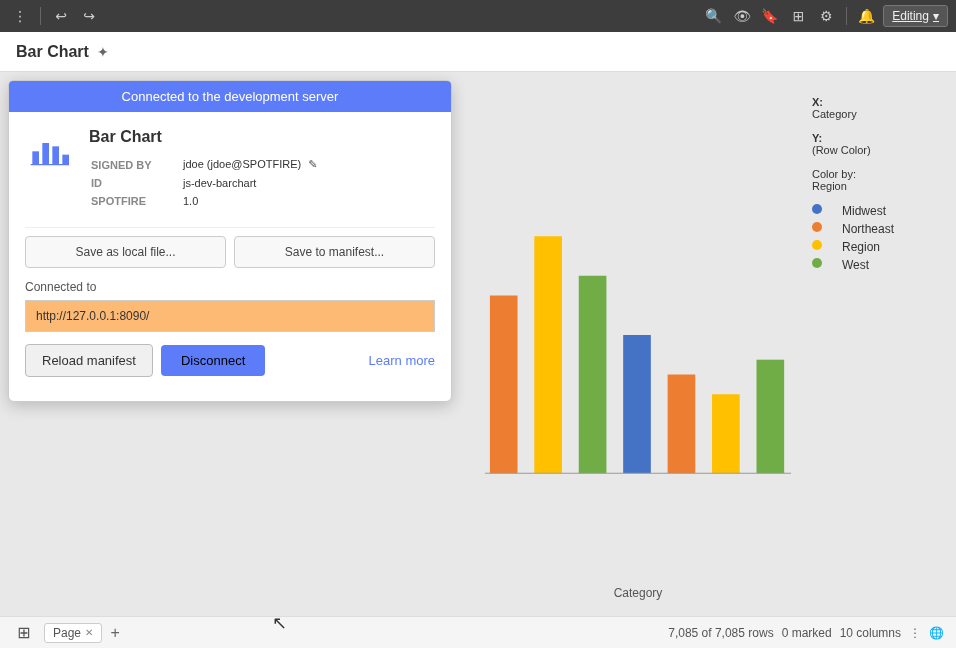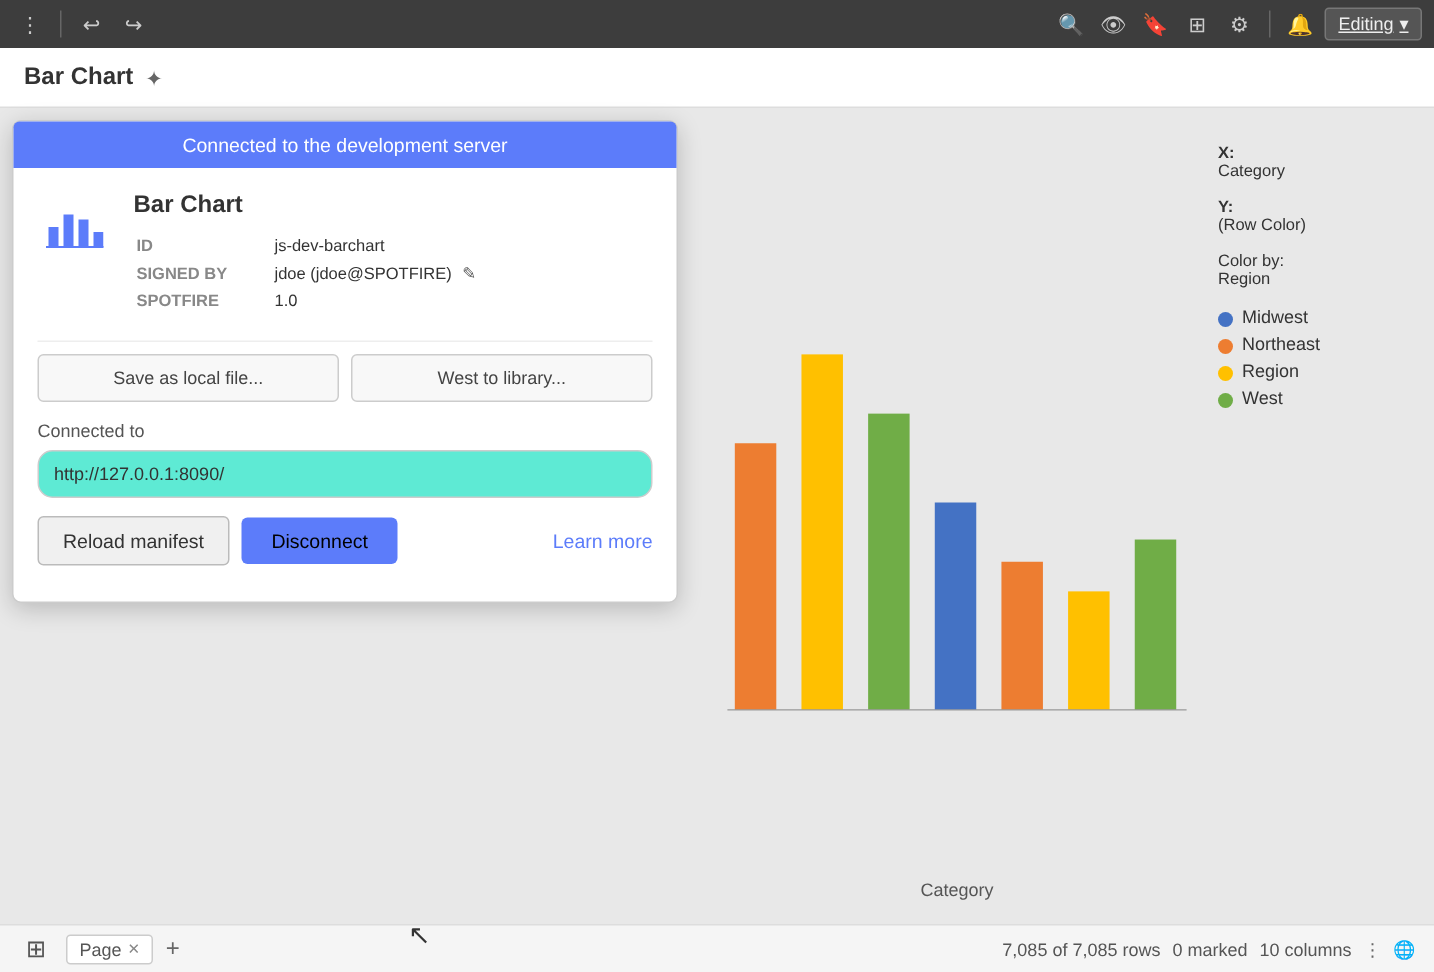--- a/index.html
+++ b/index.html
@@ -108,22 +108,22 @@
       flex: 1; padding: 8px; border: 1px solid #ccc;
       background: #f8f8f8; border-radius: 4px; font-size: 12px;
       cursor: pointer; color: #444; text-align: center;
     }
 
     .connected-to-label {
       font-size: 12px; color: #555; margin-bottom: 6px;
     }
     .url-input {
       width: 100%; padding: 8px 10px;
-      border: 1px solid #ccc; border-radius: 10px;
-      font-size: 12px; color: #333; background: #5eead4;
+      border: 1px solid #ccc; border-radius: 0;
+      font-size: 12px; color: #333; background: #fdba74;
       margin-bottom: 12px;
     }
 
     .action-buttons {
       display: flex; gap: 8px; align-items: center; margin-bottom: 8px;
     }
     .btn-reload {
       padding: 8px 16px; border: 1px solid #bbb;
       background: #f0f0f0; border-radius: 4px;
       font-size: 13px; cursor: pointer; color: #333;
@@ -167,21 +167,21 @@
     }
     .legend-panel {
       width: 120px; padding-top: 8px;
     }
     .legend-axis-info {
       font-size: 11px; color: #333; margin-bottom: 12px;
     }
     .legend-axis-info .axis-letter { font-weight: 600; }
     .legend-items { }
     .legend-item {
-      display: flex; align-items: flex-end; gap: 6px;
+      display: flex; align-items: flex-start; gap: 20px;
       font-size: 12px; color: #333; margin-bottom: 4px;
     }
     .legend-dot {
       width: 10px; height: 10px; border-radius: 50%; flex-shrink: 0;
     }
 
     
     .status-bar {
       height: 32px;
       background: #f5f5f5;
@@ -303,44 +303,44 @@
             <rect x="28" y="22" width="8" height="22" fill="#5c7cfa"></rect>
             <rect x="40" y="32" width="8" height="12" fill="#5c7cfa"></rect>
             <line x1="2" y1="44" x2="50" y2="44" stroke="#5c7cfa" stroke-width="1.5"></line>
           </svg>
         </div>
         <div class="popup-info-details">
           <div class="popup-info-title">Bar Chart</div>
           <table class="meta-table">
             <tbody>
                 <tr>
-              <td class="meta-label">ID</td>
-              <td class="meta-value">js-dev-barchart</td>
-            </tr>
-            <tr>
               <td class="meta-label">SIGNED BY</td>
               <td class="meta-value">
                 <span>jdoe (jdoe@SPOTFIRE)</span>
                 <span class="meta-edit">✎</span>
               </td>
             </tr>
             <tr>
+              <td class="meta-label">ID</td>
+              <td class="meta-value">js-dev-barchart</td>
+            </tr>
+            <tr>
               <td class="meta-label">SPOTFIRE</td>
               <td class="meta-value">1.0</td>
             </tr>
           </tbody>
             </table>
         </div>
       </div>
 
       <hr class="popup-divider">
 
       <div class="popup-buttons">
         <button class="btn-outline">Save as local file...</button>
-        <button class="btn-outline">West to library...</button>
+        <button class="btn-outline">Save to manifest...</button>
       </div>
 
       <div class="connected-to-label">Connected to</div>
       <input class="url-input" type="text" value="http://127.0.0.1:8090/" style="">
 
       <div class="action-buttons">
         <button class="btn-reload">Reload manifest</button>
         <button class="btn-disconnect">Disconnect</button>
         <a class="learn-more-link" href="#">Learn more</a>
       </div>

